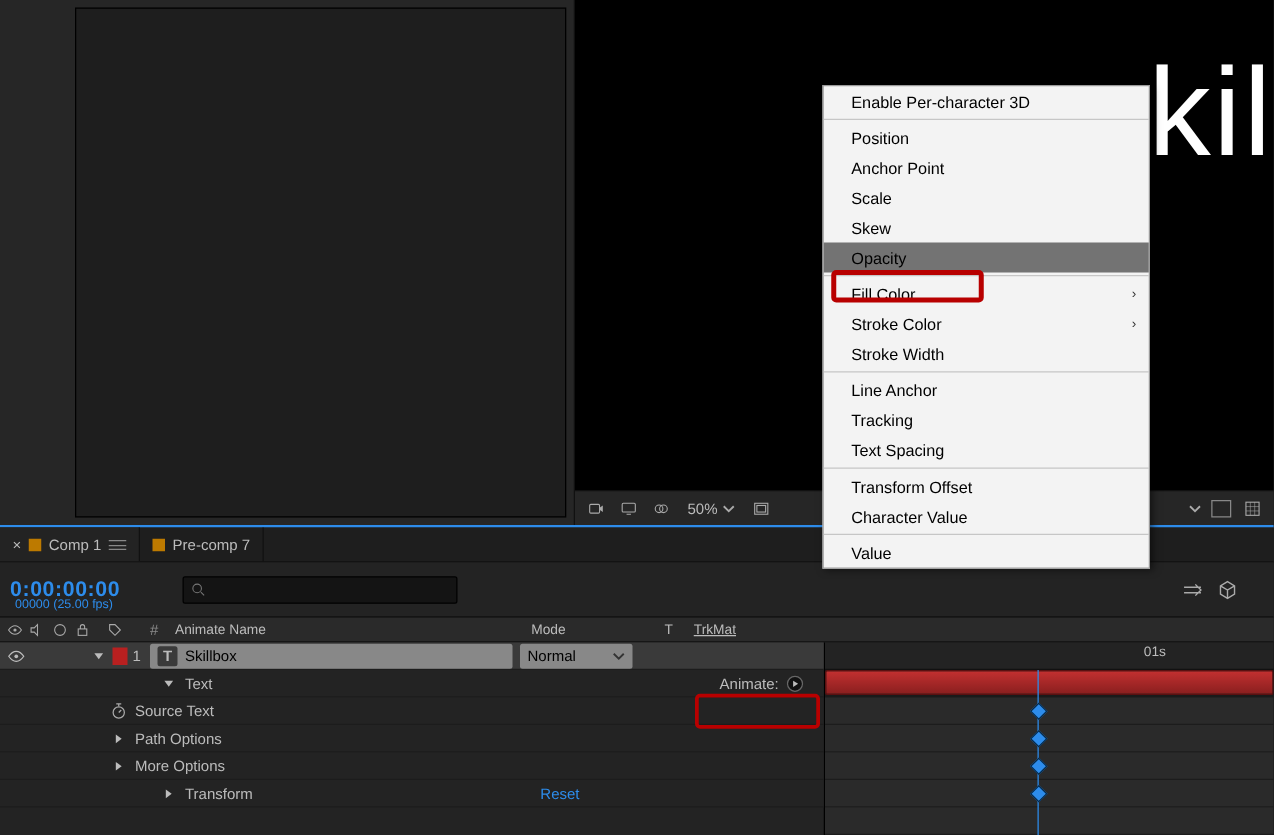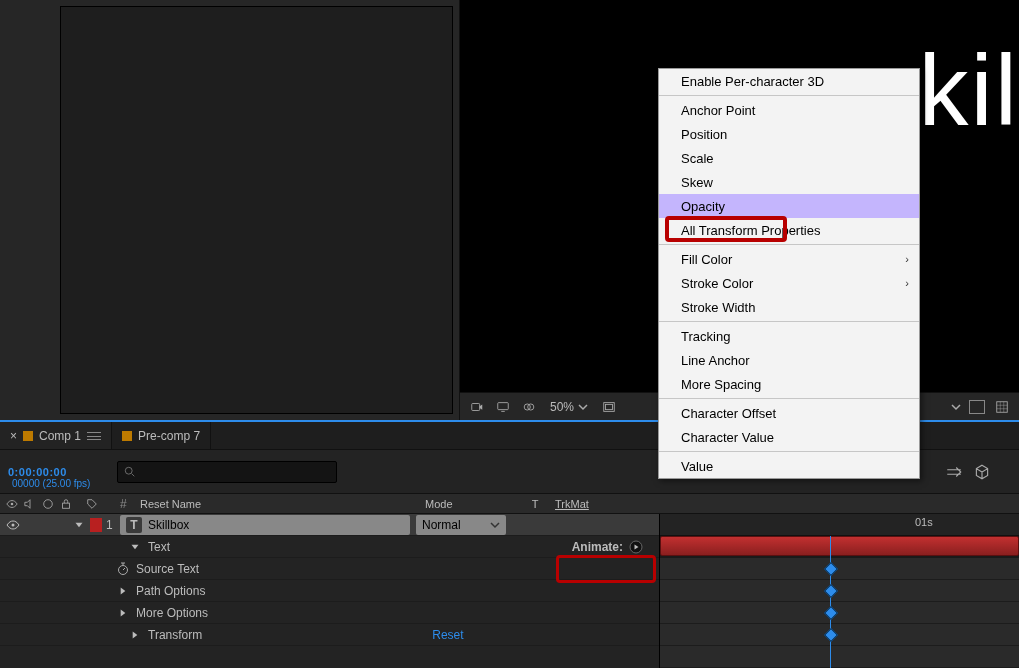--- a/index.html
+++ b/index.html
@@ -25,21 +25,21 @@
   .timeline { position: absolute; left: 0; top: 420px; right: 0; bottom: 0; background: #232323; border-top: 2px solid #2d8ceb; }
   .tabs { height: 28px; background: #1e1e1e; display: flex; align-items: stretch; border-bottom: 1px solid #111; }
   .tab { display: flex; align-items: center; gap: 6px; padding: 0 10px; color: #bcbcbc; border-right: 1px solid #111; }
   .tab.active { background: #232323; }
   .tab .close { color: #bcbcbc; }
   .tab .box { width: 10px; height: 10px; background: #bd7a00; display: inline-block; }
   .tab .menu-lines { width: 14px; height: 8px; border-top: 1px solid #888; border-bottom: 1px solid #888; position: relative; }
   .tab .menu-lines::after { content: ""; position: absolute; left: 0; right: 0; top: 50%; height: 0; border-top: 1px solid #888; }
 
   .tl-header { height: 44px; background: #232323; display: flex; align-items: center; padding: 4px 8px; gap: 10px; border-bottom: 1px solid #111; position: relative; }
-  .timecode { color: #2d8ceb; font-size: 11px; font-weight: 600; letter-spacing: .5px; }
+  .timecode { color: #2d8ceb; font-size: 17px; font-weight: 600; letter-spacing: .5px; }
   .tc-sub { position: absolute; left: 12px; top: 28px; color: #2d8ceb; font-size: 10px; }
   .search { width: 220px; height: 22px; background: #141414; border: 1px solid #000; display: flex; align-items: center; gap: 6px; padding: 0 6px; border-radius: 2px; }
   .search input { flex: 1; background: transparent; border: none; outline: none; color: #bcbcbc; font-size: 12px; font-style: italic; }
   .hdr-icons { display: flex; gap: 10px; margin-right: 20px; }
   .hdr-icon { width: 18px; height: 18px; color: #aaa; display: flex; align-items: center; justify-content: center; }
 
   .tl-columns { height: 20px; background: #2a2a2a; display: flex; align-items: center; border-bottom: 1px solid #111; }
   .col-av { width: 120px; display: flex; align-items: center; gap: 6px; padding-left: 6px; }
   .col-av svg { width: 12px; height: 12px; }
   .col-num { width: 20px; color: #8a8a8a; }
@@ -58,44 +58,44 @@
   .row .av .eye { width: 14px; height: 14px; }
   .row .twirl { width: 14px; height: 14px; color: #aaa; }
   .row .color-chip { width: 12px; height: 14px; background: #b82020; display: inline-block; }
   .row .idx { width: 14px; color: #bcbcbc; }
   .row.layer { background: #3a3a3a; }
   .row.layer .name-wrap { flex: 0 0 290px; display: flex; align-items: center; gap: 6px; background: #888; color: #000; height: 20px; padding: 0 6px; border-radius: 2px; }
   .row.layer .name-wrap .T { background: #3a3a3a; color: #bbb; width: 16px; height: 16px; display: flex; align-items: center; justify-content: center; font-weight: bold; border-radius: 2px; }
   .row.layer .mode { flex: 0 0 90px; background: #888; color: #000; height: 20px; display: flex; align-items: center; justify-content: space-between; padding: 0 6px; margin-left: 6px; border-radius: 2px; }
   .row.group { background: #232323; }
   .row.group .label { display: flex; align-items: center; gap: 6px; color: #bcbcbc; }
-  .row.group .animate { margin-left: auto; margin-right: 16px; display: flex; align-items: flex-end; gap: 6px; color: #bcbcbc; font-weight: bold; }
+  .row.group .animate { margin-left: auto; margin-right: 16px; display: flex; align-items: flex-end; gap: 6px; color: #bcbcbc; }
   .pad-1 { padding-left: 128px; }
-  .pad-2 { padding-left: 116px; }
+  .pad-2 { padding-left: 88px; }
   .pad-2 .stopwatch { width: 14px; height: 14px; }
   .prop-label { color: #bcbcbc; }
   .reset { color: #2d8ceb; }
 
   
   .red-box { position: absolute; border: 3px solid #b80000; border-radius: 4px; pointer-events: none; }
   .red-animate { left: 556px; top: 555px; width: 100px; height: 28px; }
 
   
   .tl-right .ruler { height: 22px; background: #232323; border-bottom: 1px solid #111; position: relative; }
   .tl-right .ruler .tick { position: absolute; top: 2px; font-size: 11px; color: #bcbcbc; }
   .tl-right .tracks { position: absolute; top: 22px; left: 0; right: 0; bottom: 0; }
   .tl-right .layer-bar { position: absolute; left: 0; right: 0; top: 0px; height: 20px; background: linear-gradient(#c23030, #8a1f1f); border: 1px solid #5a1010; border-radius: 2px; }
   .tl-right .row-line { position: absolute; left: 0; right: 0; height: 22px; background: #2a2a2a; border-bottom: 1px solid #1c1c1c; }
   .tl-right .playhead { position: absolute; left: 170px; top: 0; bottom: 0; width: 0; border-left: 1px solid #2d8ceb; }
   .tl-right .keyframe { position: absolute; width: 10px; height: 10px; transform: rotate(45deg); background: #2d8ceb; border: 1px solid #062a4a; }
 
   
   .context-menu { position: absolute; left: 658px; top: 68px; width: 262px; background: #f3f3f3; border: 1px solid #9a9a9a; box-shadow: 2px 2px 6px rgba(0,0,0,.5); color: #000; z-index: 100; }
   .cm-item { height: 24px; display: flex; align-items: center; padding: 0 26px 0 22px; font-size: 13px; position: relative; }
-  .cm-item.highlight { background: #c4b5fd; }
+  .cm-item.highlight { background: #737373; }
   .cm-sep { height: 0; border-top: 1px solid #c6c6c6; margin: 2px 0; }
   .cm-item .sub { position: absolute; right: 10px; font-size: 11px; color: #333; }
   .cm-redbox { position: absolute; left: 6px; top: calc(24px*6 + 6px); width: 122px; height: 26px; border: 4px solid #b80000; border-radius: 4px; pointer-events: none; }
 
   svg { display: block; }
 </style>
 </head>
 <body>
 <div class="app">
 
@@ -208,21 +208,21 @@
           </svg>
       <svg viewBox="0 0 14 14">
             <rect x="3" y="6" width="8" height="6" fill="none" stroke="#aaa"></rect>
             <path d="M5 6V4a2 2 0 014 0v2" fill="none" stroke="#aaa"></path>
           </svg>
       <svg viewBox="0 0 14 14" style="margin-left:8px;">
             <path d="M2 2h5l5 5-5 5-5-5z" fill="none" stroke="#aaa"></path>
           </svg>
     </div>
     <div class="col-num">#</div>
-    <div class="col-name">Reset Name</div>
+    <div class="col-name">Animate Name</div>
     <div class="col-mode">Mode</div>
     <div class="col-t">T</div>
     <div class="col-trk">TrkMat</div>
     <div class="col-right"></div>
   </div>
 
   <div class="tl-body">
     <div class="tl-left">
 
       <div class="row layer">
@@ -325,35 +325,34 @@
       </div>
     </div>
   </div>
 </div>
 
 <div class="red-box red-animate"></div>
 
 <div class="context-menu" id="ctx-menu">
   <div class="cm-item">Enable Per-character 3D</div>
       <div class="cm-sep"></div>
+      <div class="cm-item">Position</div>
       <div class="cm-item">Anchor Point</div>
-      <div class="cm-item">Position</div>
       <div class="cm-item">Scale</div>
       <div class="cm-item">Skew</div>
       <div class="cm-item highlight">Opacity</div>
-      <div class="cm-item">All Transform Properties</div>
       <div class="cm-sep"></div>
       <div class="cm-item">Fill Color<span class="sub">›</span></div>
       <div class="cm-item">Stroke Color<span class="sub">›</span></div>
       <div class="cm-item">Stroke Width</div>
       <div class="cm-sep"></div>
+      <div class="cm-item">Line Anchor</div>
       <div class="cm-item">Tracking</div>
-      <div class="cm-item">Line Anchor</div>
-      <div class="cm-item">More Spacing</div>
-      <div class="cm-sep"></div>
-      <div class="cm-item">Character Offset</div>
+      <div class="cm-item">Text Spacing</div>
+      <div class="cm-sep"></div>
+      <div class="cm-item">Transform Offset</div>
       <div class="cm-item">Character Value</div>
       <div class="cm-sep"></div>
       <div class="cm-item">Value</div>
       <div class="cm-redbox" style="top: 147px;"></div>
 </div>
 
 </div>
 
 </body></html>

